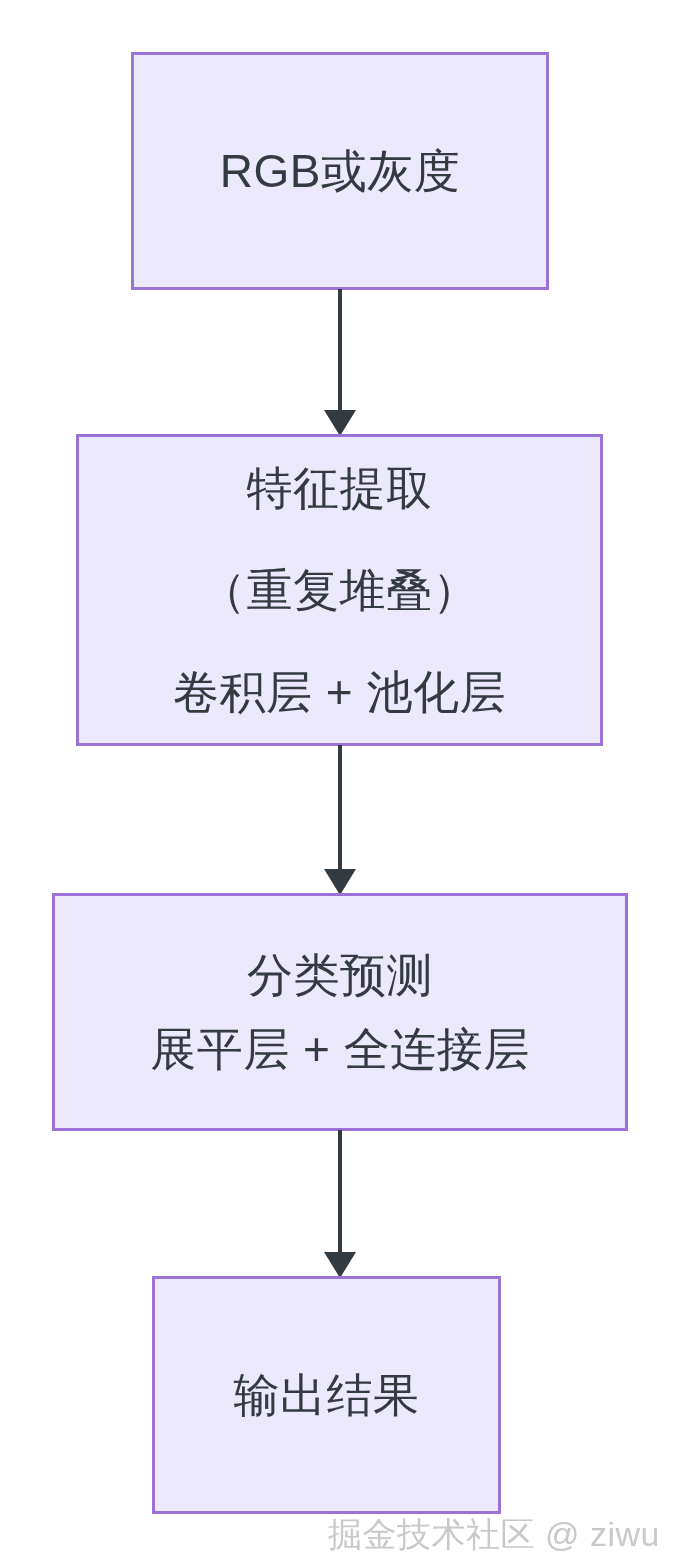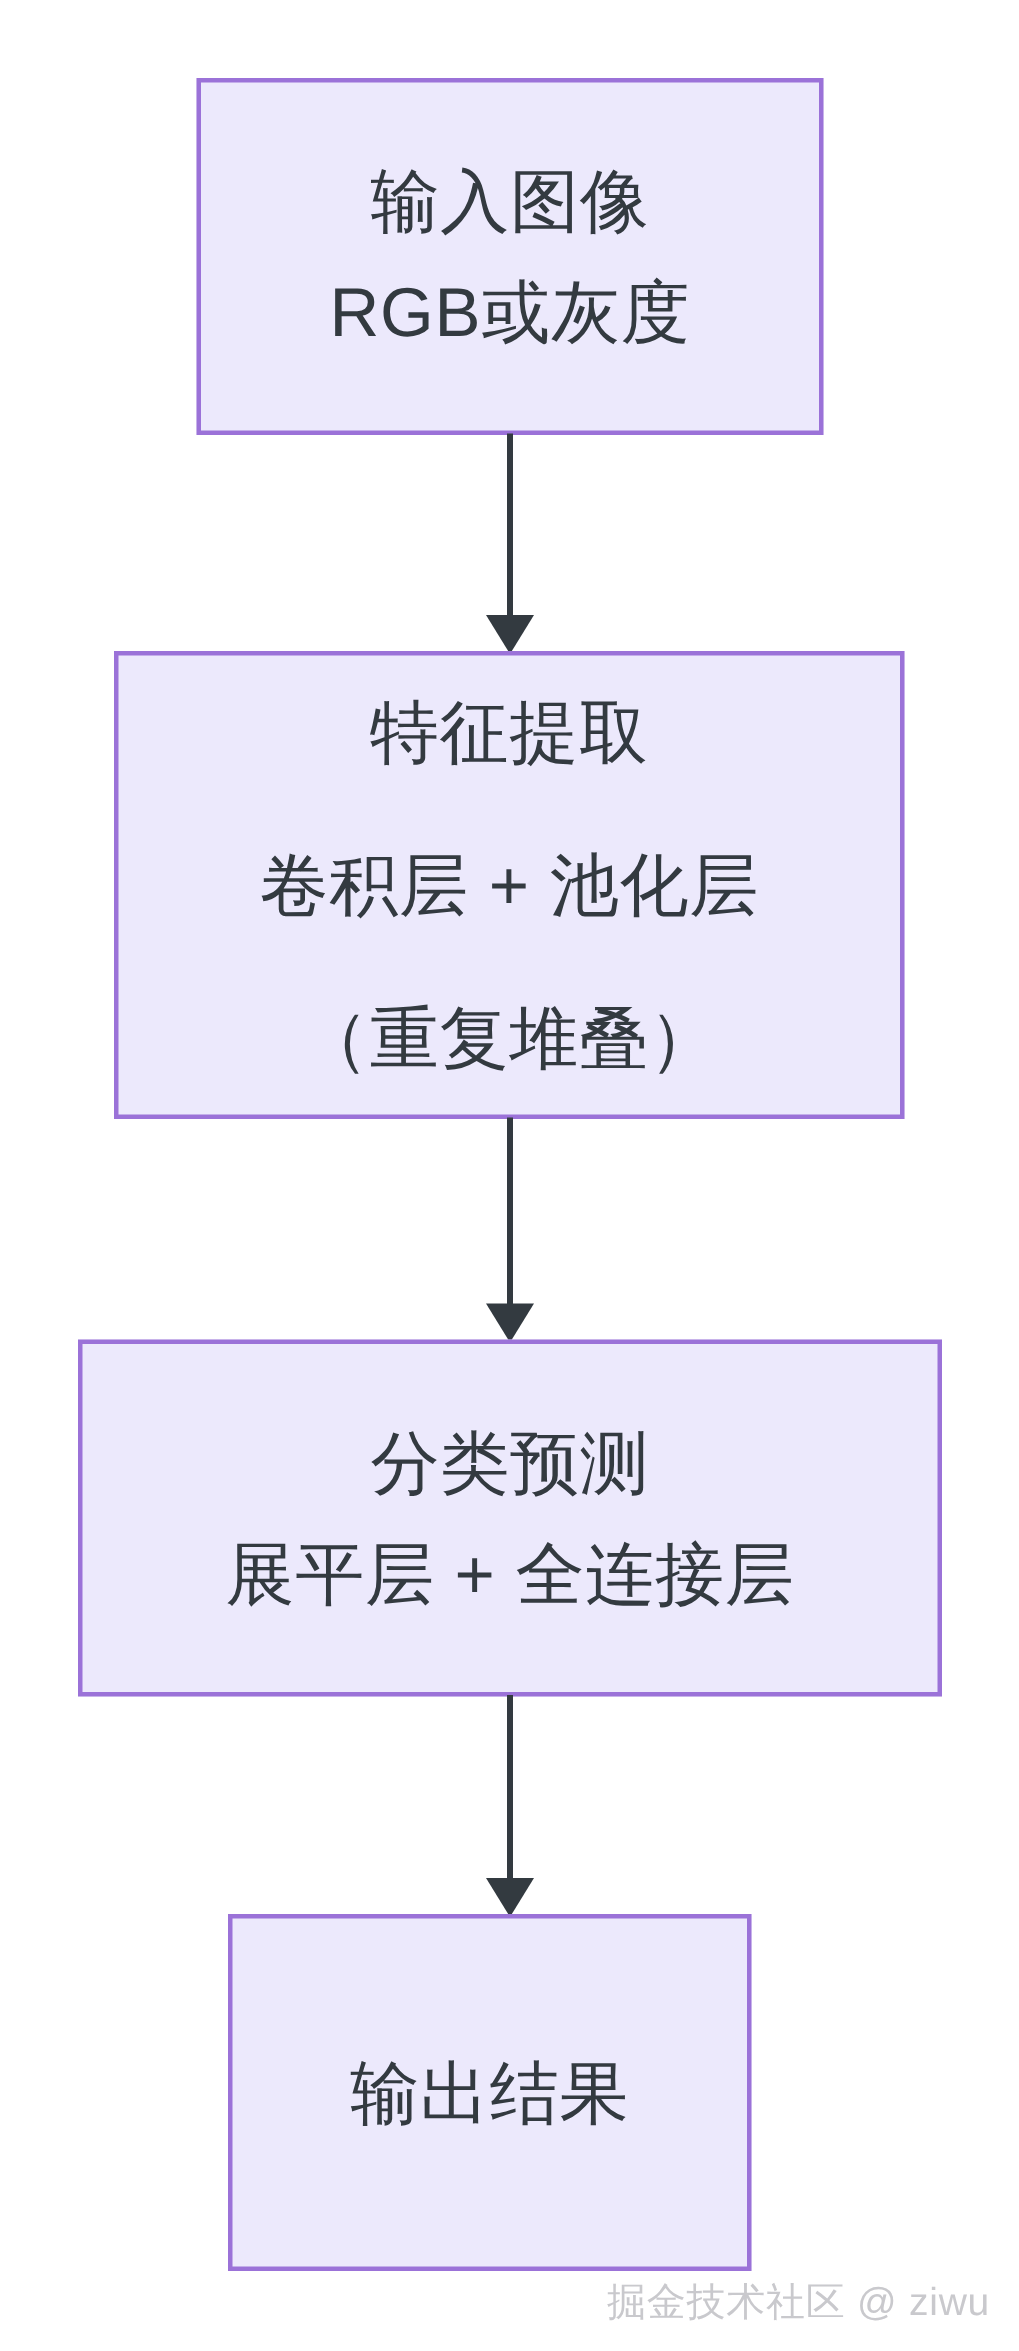--- a/index.html
+++ b/index.html
@@ -72,45 +72,44 @@
   }
   #edge-1 { left: 323px; top: 289px;  height: 147px; }
   #edge-2 { left: 323px; top: 745px;  height: 150px; }
   #edge-3 { left: 323px; top: 1130px; height: 148px; }
 
   #watermark {
     position: absolute;
     right: 19px;
     top: 1518px;
     color: #c9c9cd;
-    font-size: 26px;
+    font-size: 34px;
     line-height: 32px;
     white-space: pre;
     letter-spacing: 0.5px;
   }
 </style>
 </head>
 <body>
 
 <div id="flow-canvas">
 
   <div class="node" id="node-input">
-    <div class="node-line">输入图像</div>
     <div class="node-line">RGB或灰度</div>
   </div>
 
   <div class="connector" id="edge-1">
     <div class="stem"></div>
     <div class="head"></div>
   </div>
 
   <div class="node" id="node-feature">
     <div class="node-line">特征提取</div>
+    <div class="node-line">（重复堆叠）</div>
     <div class="node-line">卷积层 + 池化层</div>
-    <div class="node-line">（重复堆叠）</div>
   </div>
 
   <div class="connector" id="edge-2">
     <div class="stem"></div>
     <div class="head"></div>
   </div>
 
   <div class="node" id="node-classify">
     <div class="node-line">分类预测</div>
     <div class="node-line">展平层 + 全连接层</div>

